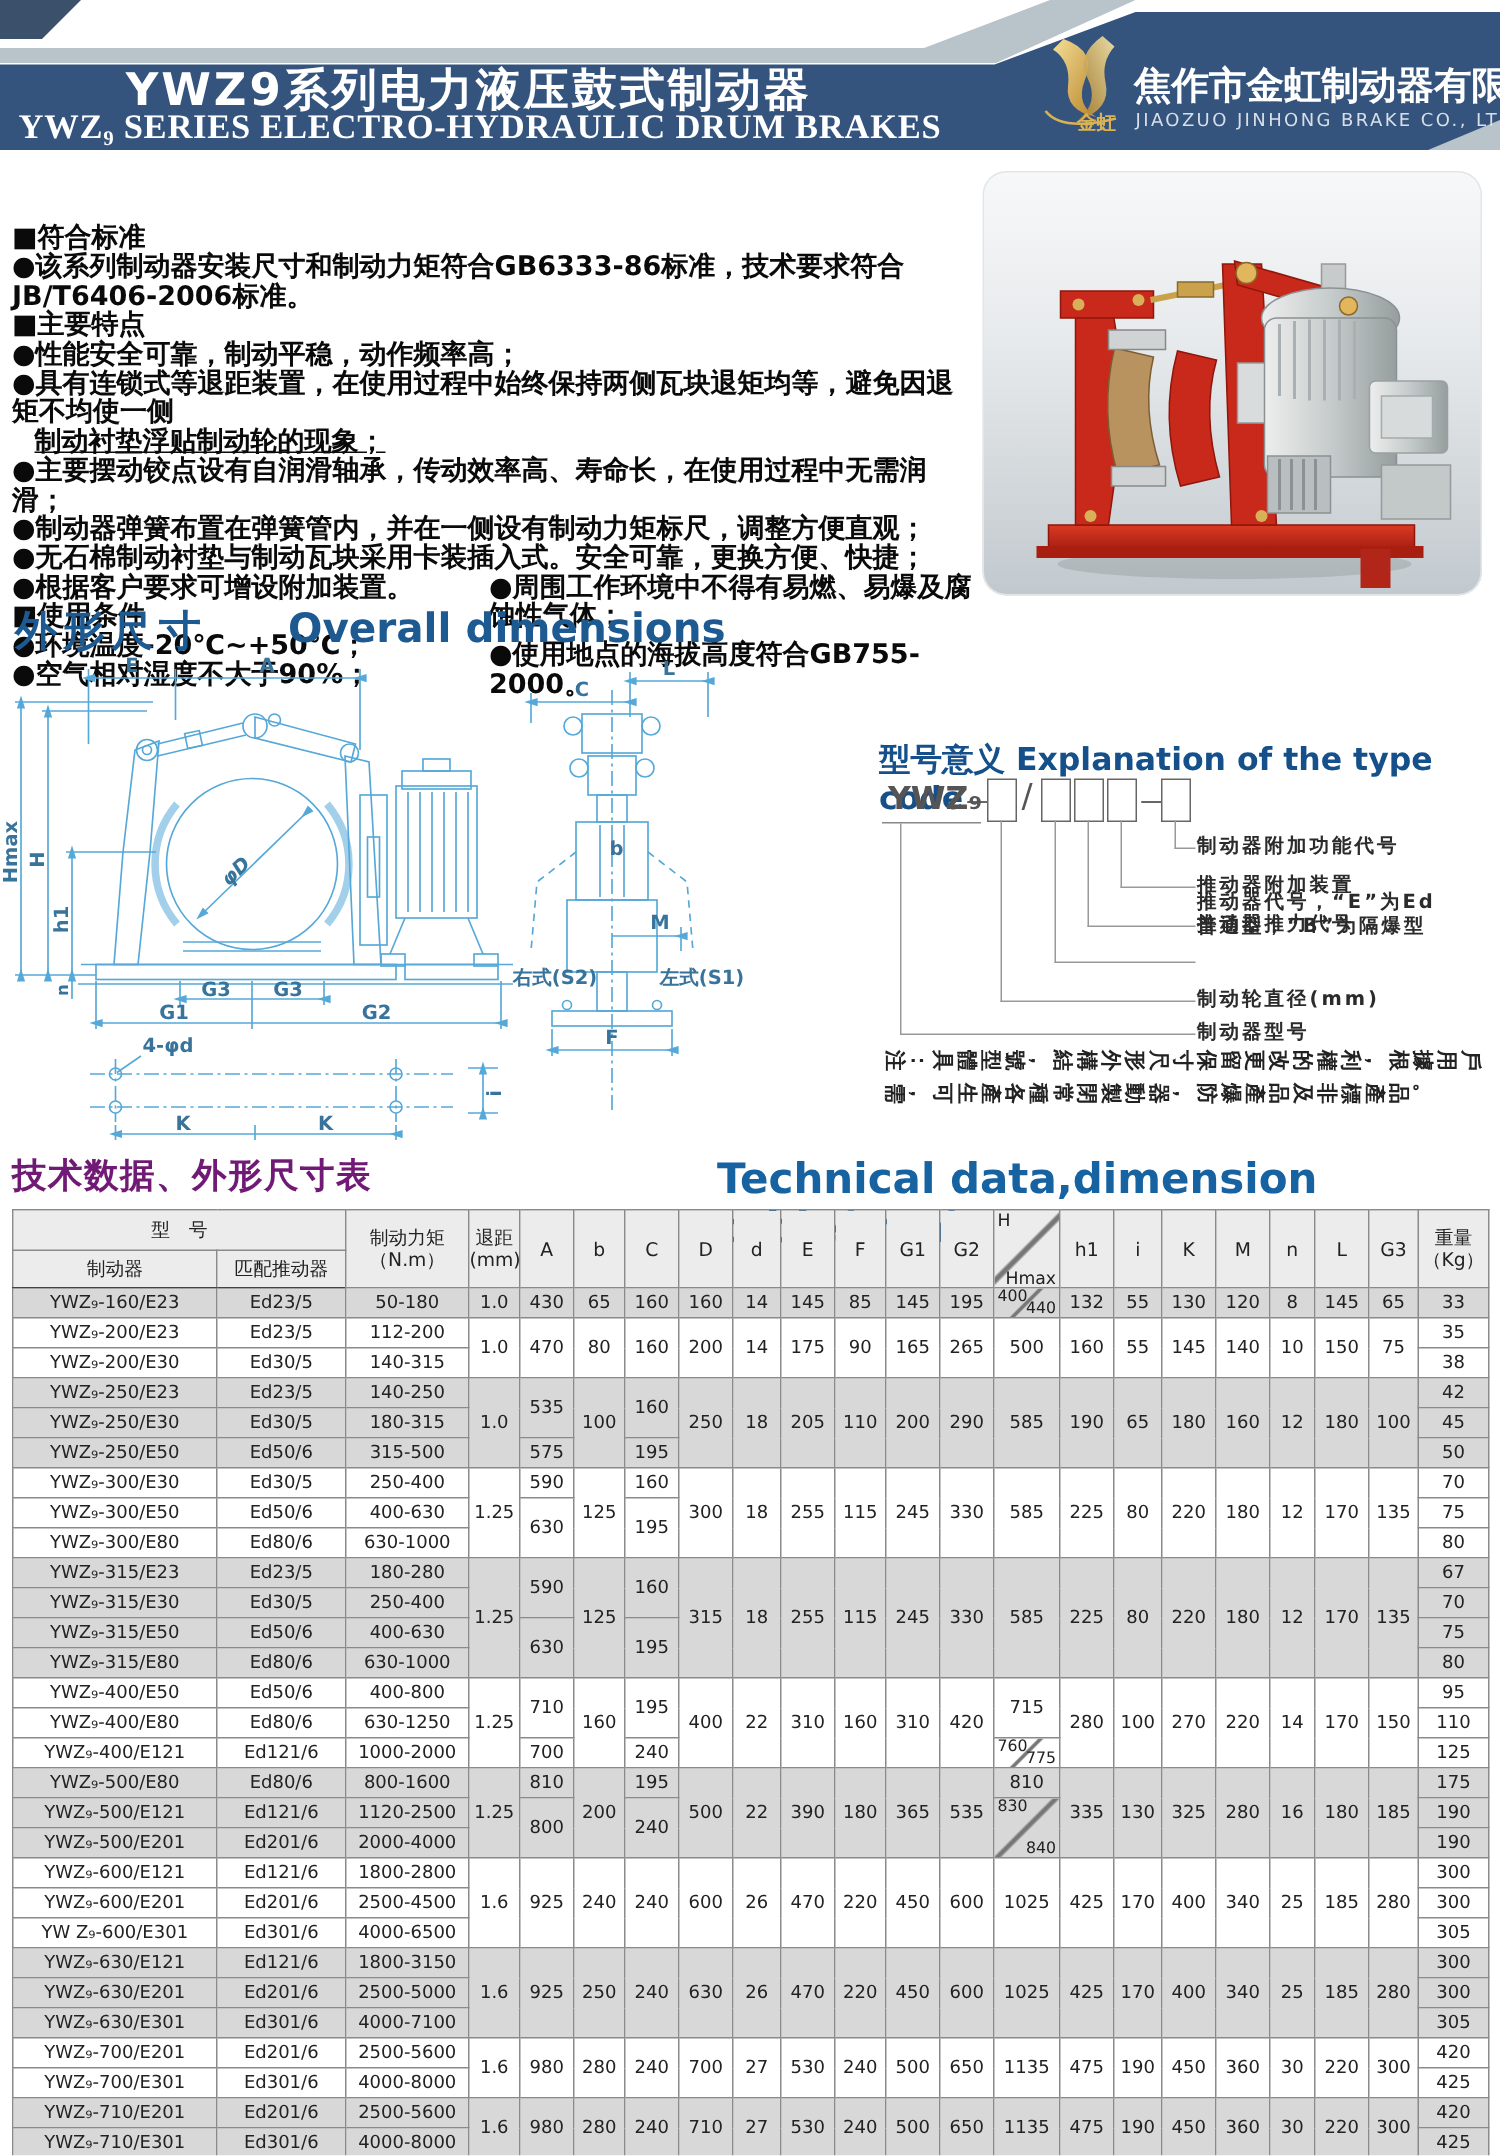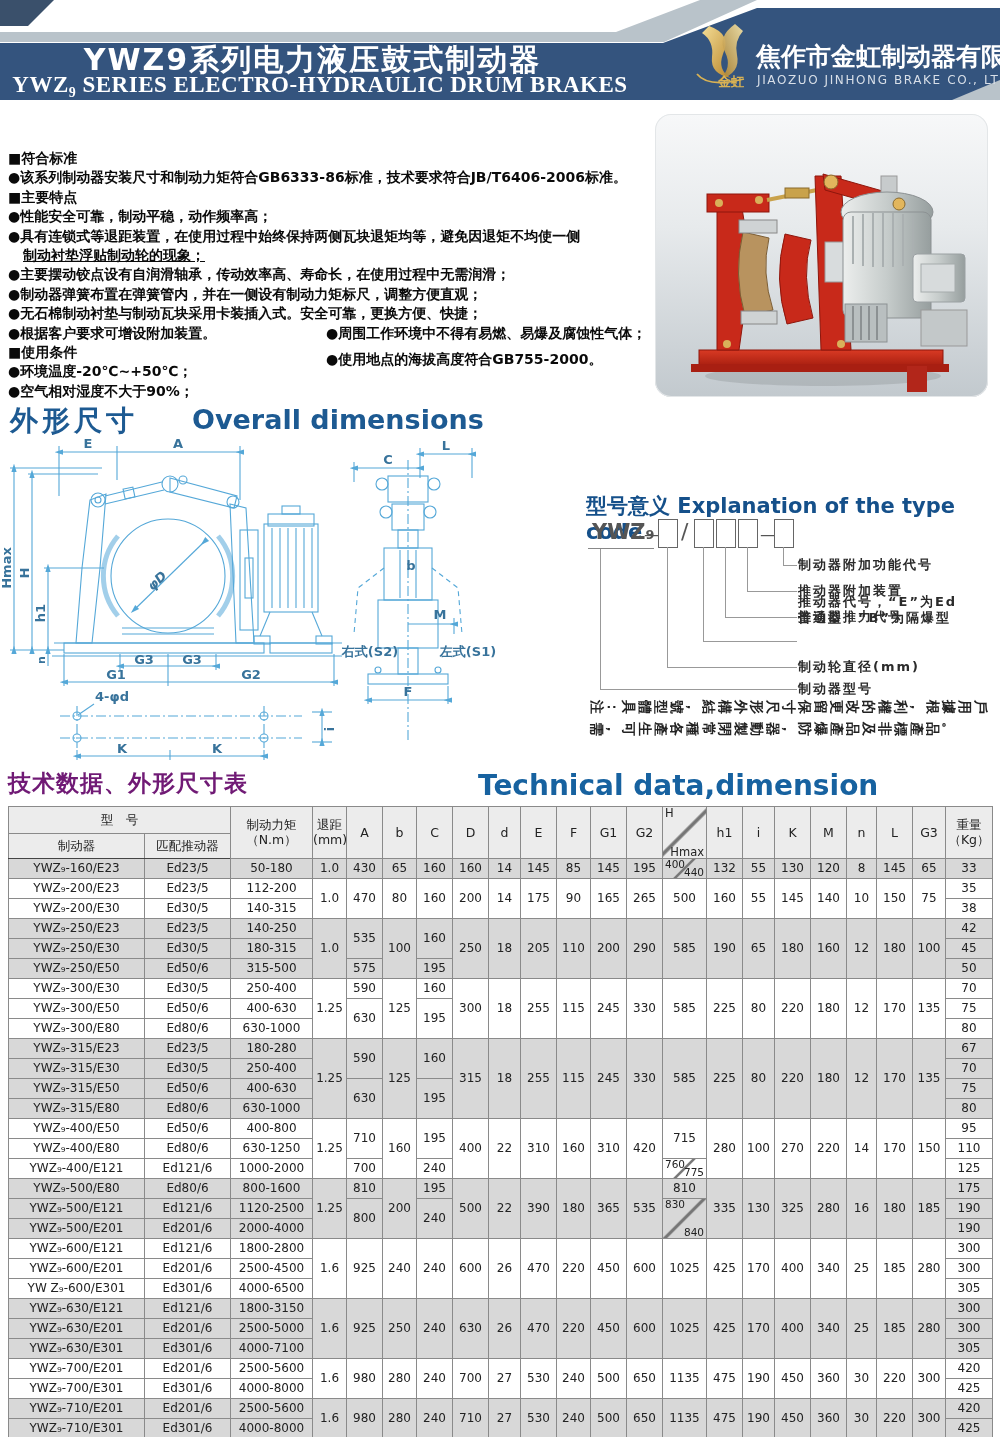--- a/index.html
+++ b/index.html
@@ -9,21 +9,21 @@
   
   .hdr-bg{position:absolute;left:0;top:0;}
   .title-zh{position:absolute;left:0;top:40px;width:625px;text-align:center;color:#fff;
             font-size:30px;font-weight:bold;letter-spacing:2px;}
   .title-en{position:absolute;left:0;top:72px;width:640px;text-align:center;color:#fff;
             font-family:"Liberation Serif","DejaVu Serif",serif;font-size:23px;font-weight:bold;letter-spacing:.5px;}
   .logo{position:absolute;left:692px;top:22px;}
   .company-zh{position:absolute;left:756px;top:40px;color:#fff;font-size:25px;font-weight:bold;white-space:nowrap;}
   .company-en{position:absolute;left:757px;top:73px;color:#d8dfe8;font-size:12px;letter-spacing:1.6px;white-space:nowrap;}
   
-  .intro{position:absolute;left:8px;top:149px;width:645px;font-size:14px;font-weight:600;
+  .intro{position:absolute;left:8px;top:149px;width:645px;font-size:18px;font-weight:600;
          line-height:19.4px;color:#0a0a0a;}
   .intro .cont{padding-left:15px;text-decoration:underline;}
   .cols{display:flex;margin-top:0;}
   .col-l{width:318px;}
   .col-r{flex:1;}
   .col-r div{margin-bottom:6.5px;}
   
   .dims-zh{position:absolute;left:10px;top:402px;font-size:28px;font-weight:bold;color:#1d5a92;letter-spacing:4px;}
   .dims-en{position:absolute;left:192px;top:404px;font-size:27px;font-weight:bold;color:#1d5a92;}
   .drawing{position:absolute;left:2px;top:438px;}

